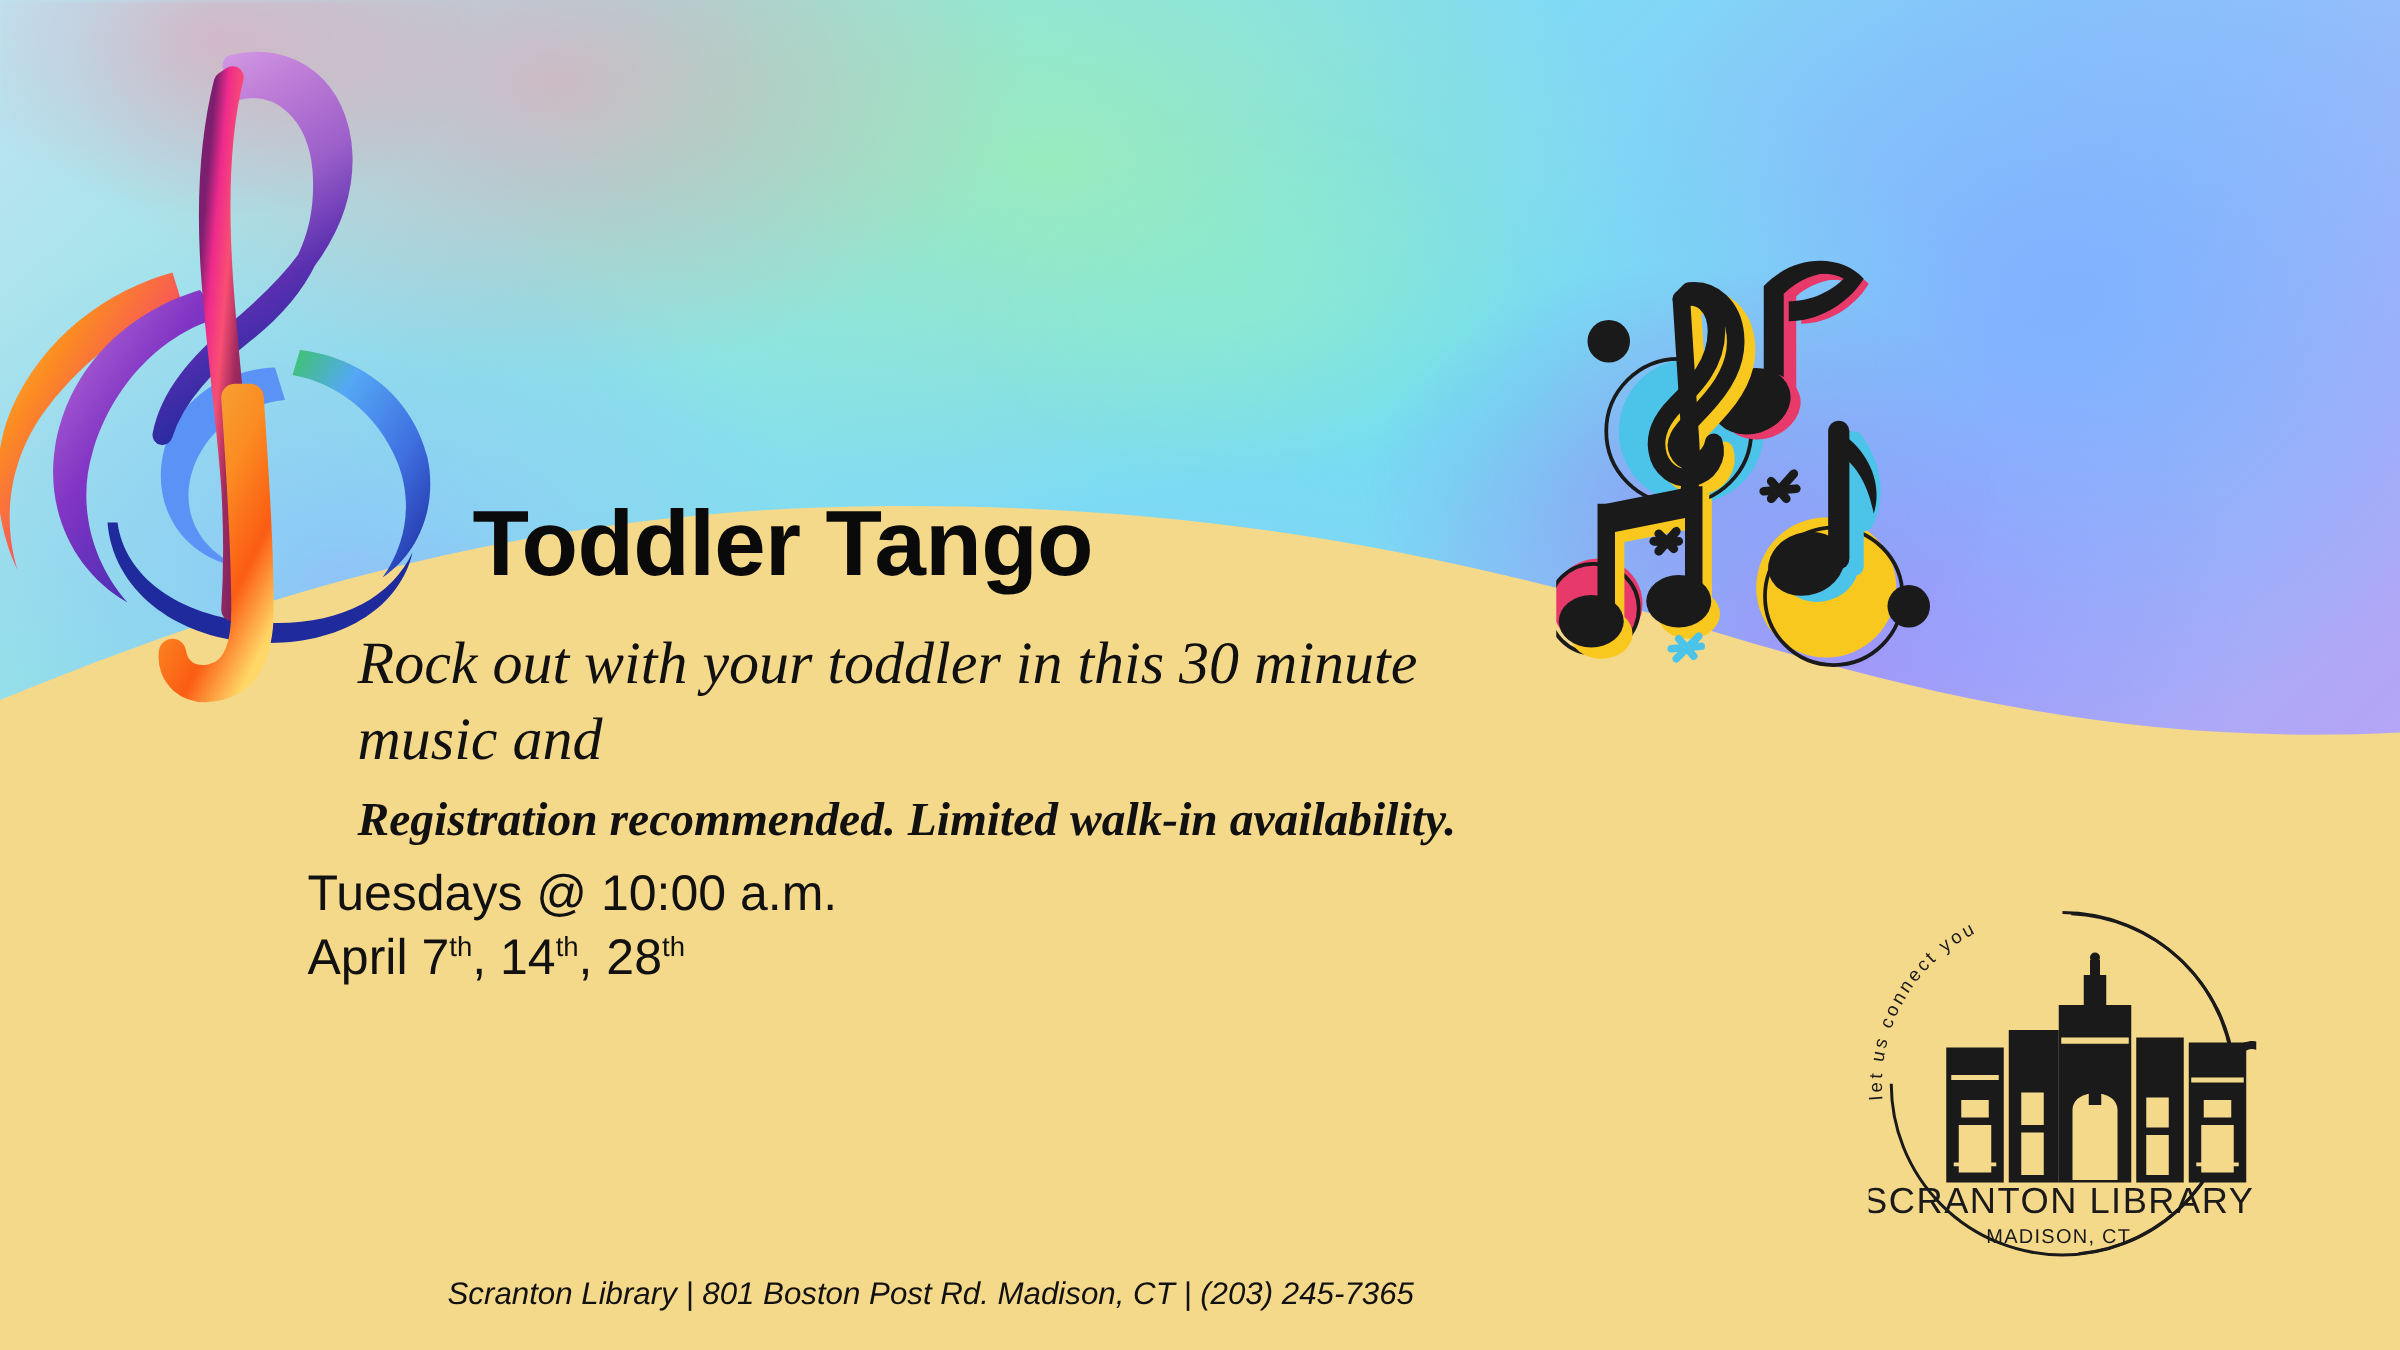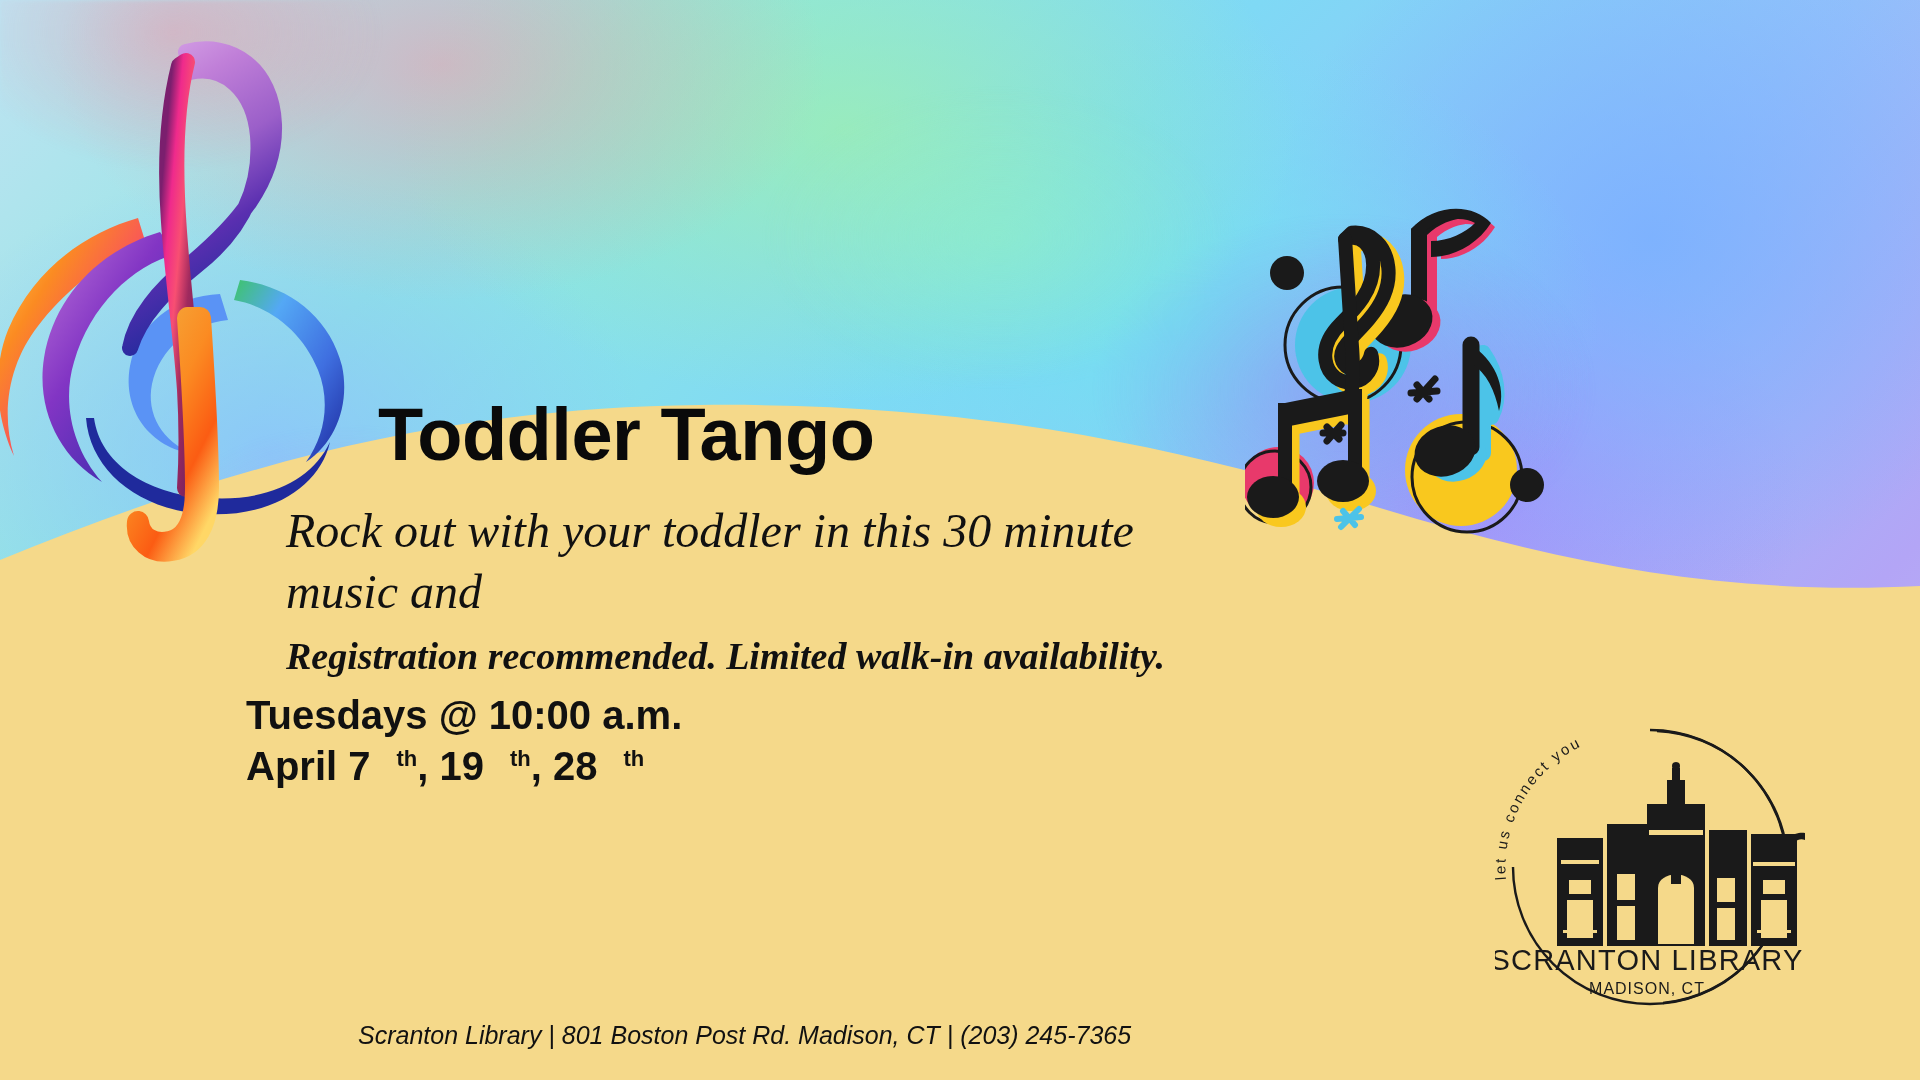--- a/index.html
+++ b/index.html
@@ -102,27 +102,25 @@
     white-space: nowrap;
     font-weight: bold;
   }
 
   .when {
     position: absolute;
     left: 246px; top: 690px;
     font-size: 40px;
     color: #111111;
     line-height: 1.28;
-    font-weight: bold;
   }
   .when sup {
     font-size: 0.55em;
     vertical-align: super;
     line-height: 0;
-    margin-left: 26px;
   }
 
   .footer {
     position: absolute;
     left: 358px; top: 1021px;
     font-family: Liberation Sans, sans-serif;
     font-style: italic;
     font-size: 25px;
     color: #111111;
     white-space: nowrap;
@@ -327,19 +325,19 @@
     <div class="title">Toddler Tango</div>
 
     <div class="desc">
         <div>Rock out with your toddler in this 30 minute music and</div>
       </div>
 
     <div class="reg">Registration recommended. Limited walk-in availability.</div>
 
     <div class="when">
       <div>Tuesdays @ 10:00 a.m.</div>
-      <div><span>April</span>&nbsp;<span>7</span><sup>th</sup><span>, </span><span>19</span><sup>th</sup><span>, </span><span>28</span><sup>th</sup></div>
+      <div><span>April</span>&nbsp;<span>7</span><sup>th</sup><span>, </span><span>14</span><sup>th</sup><span>, </span><span>28</span><sup>th</sup></div>
     </div>
 
     <div class="footer">Scranton Library | 801 Boston Post Rd. Madison, CT | (203) 245-7365</div>
 
   </div>
 </div>
 
 </body></html>

